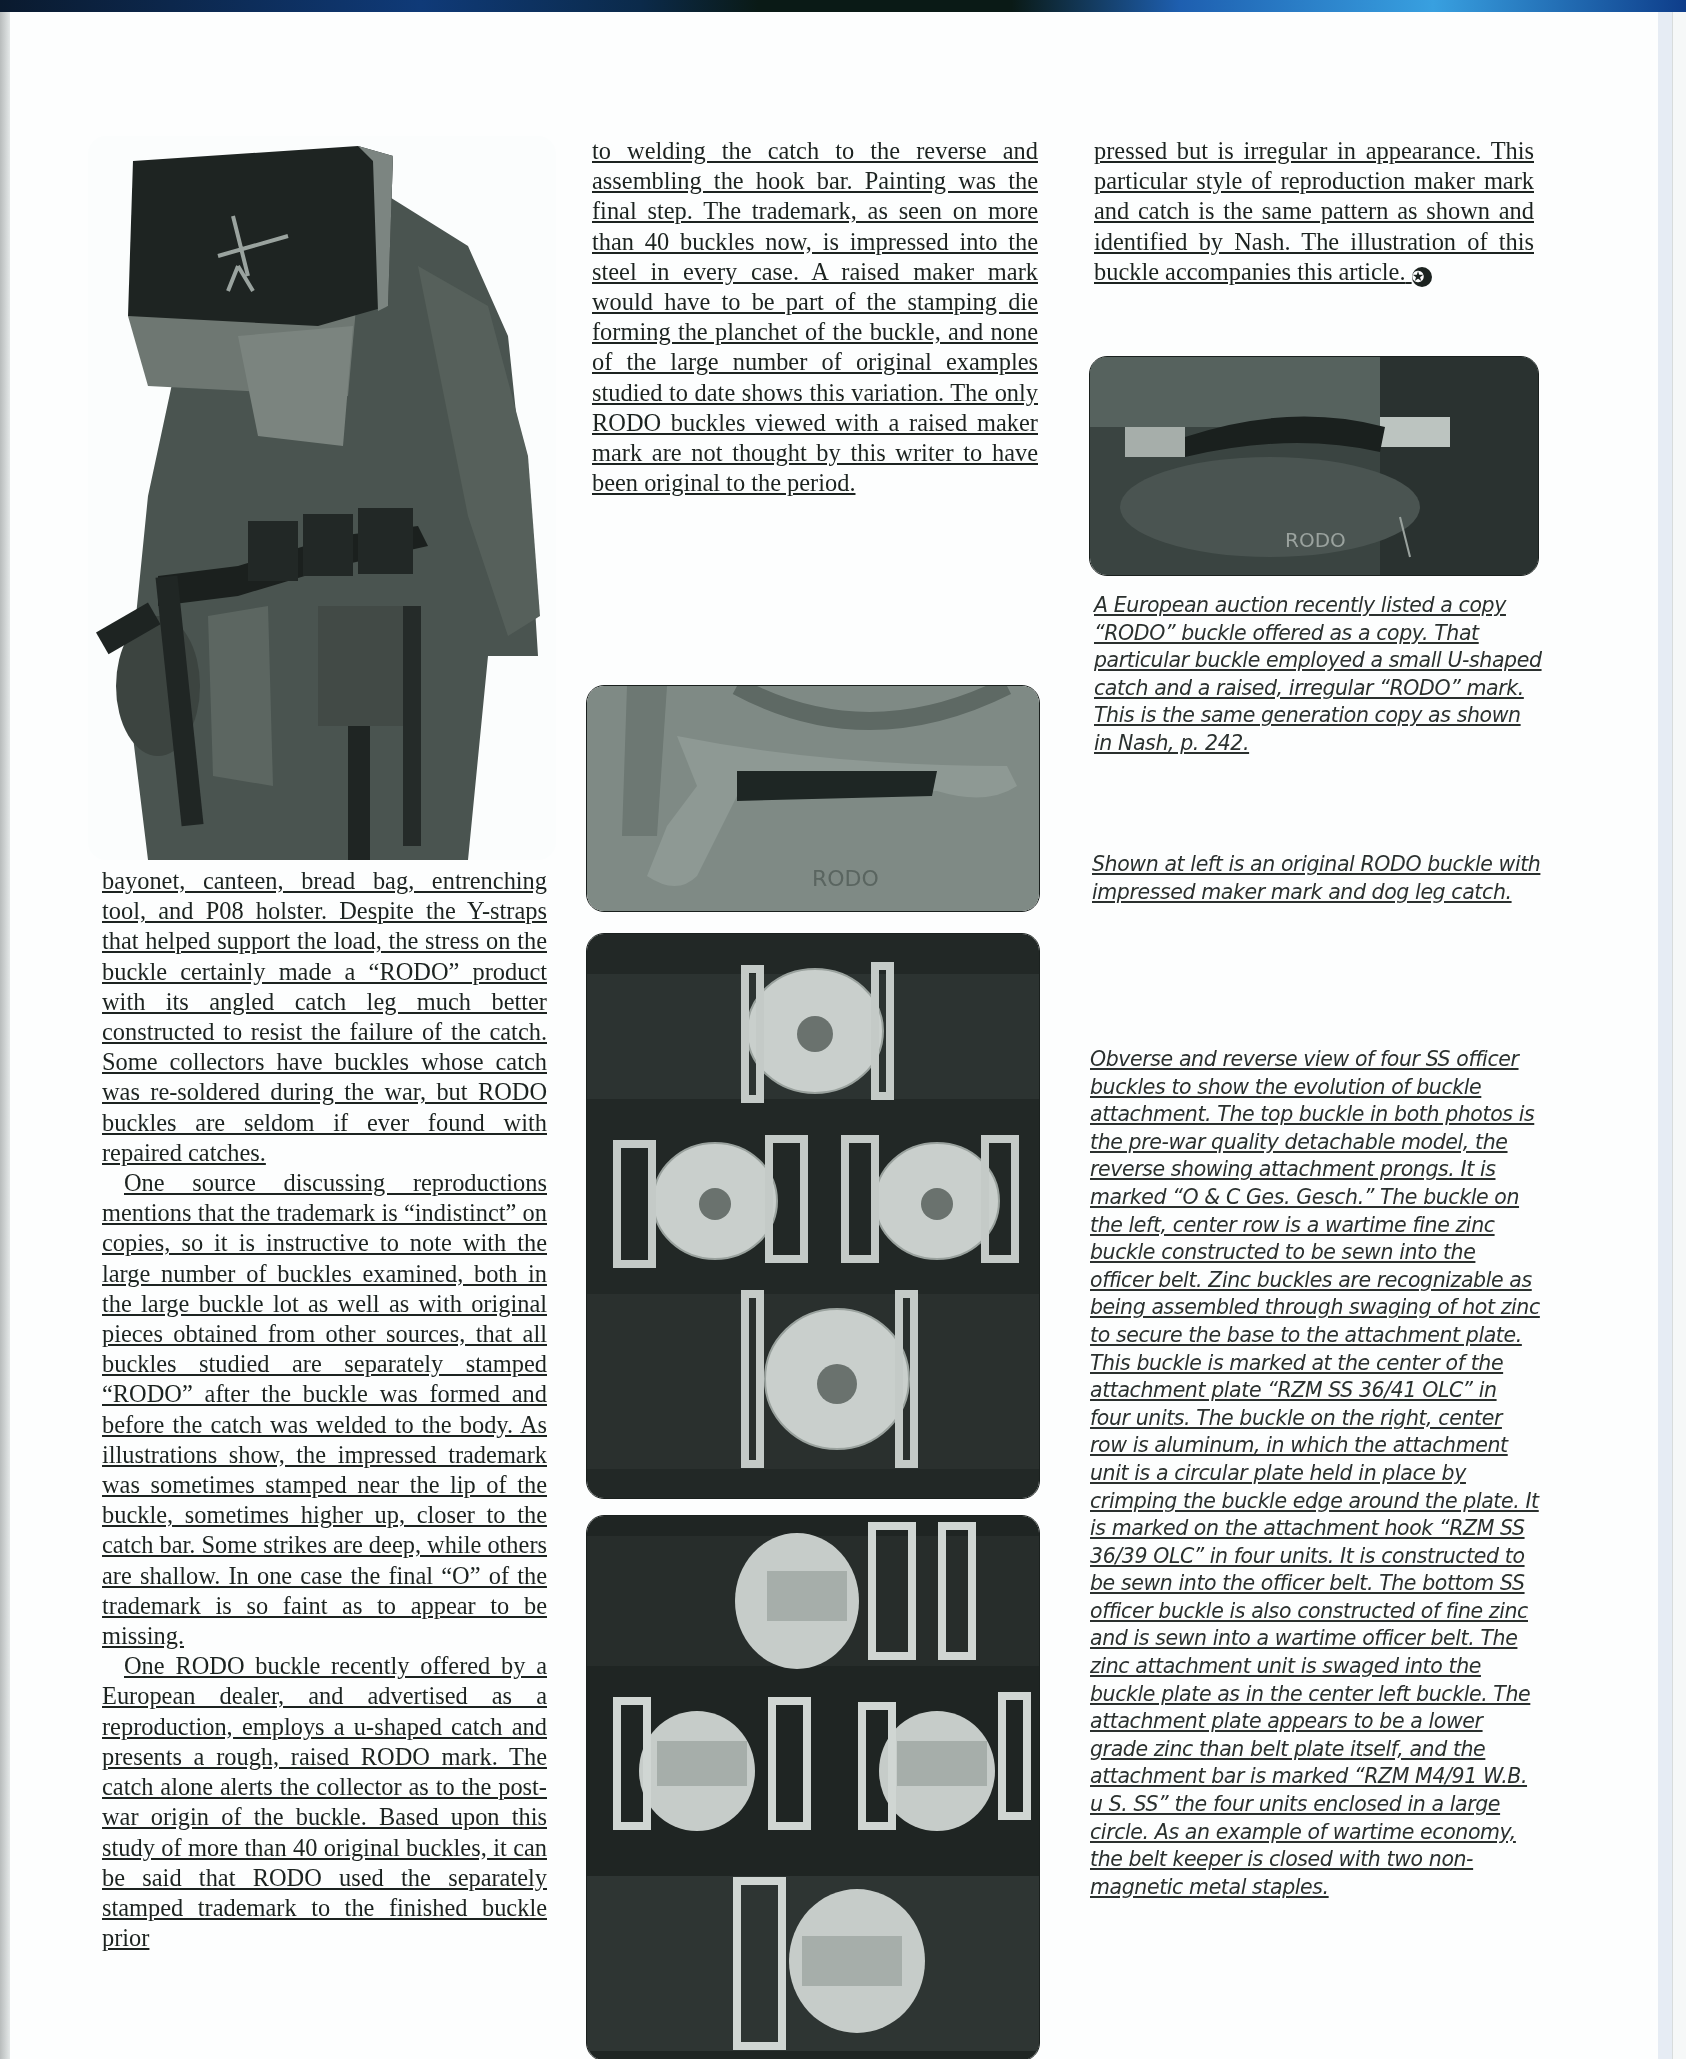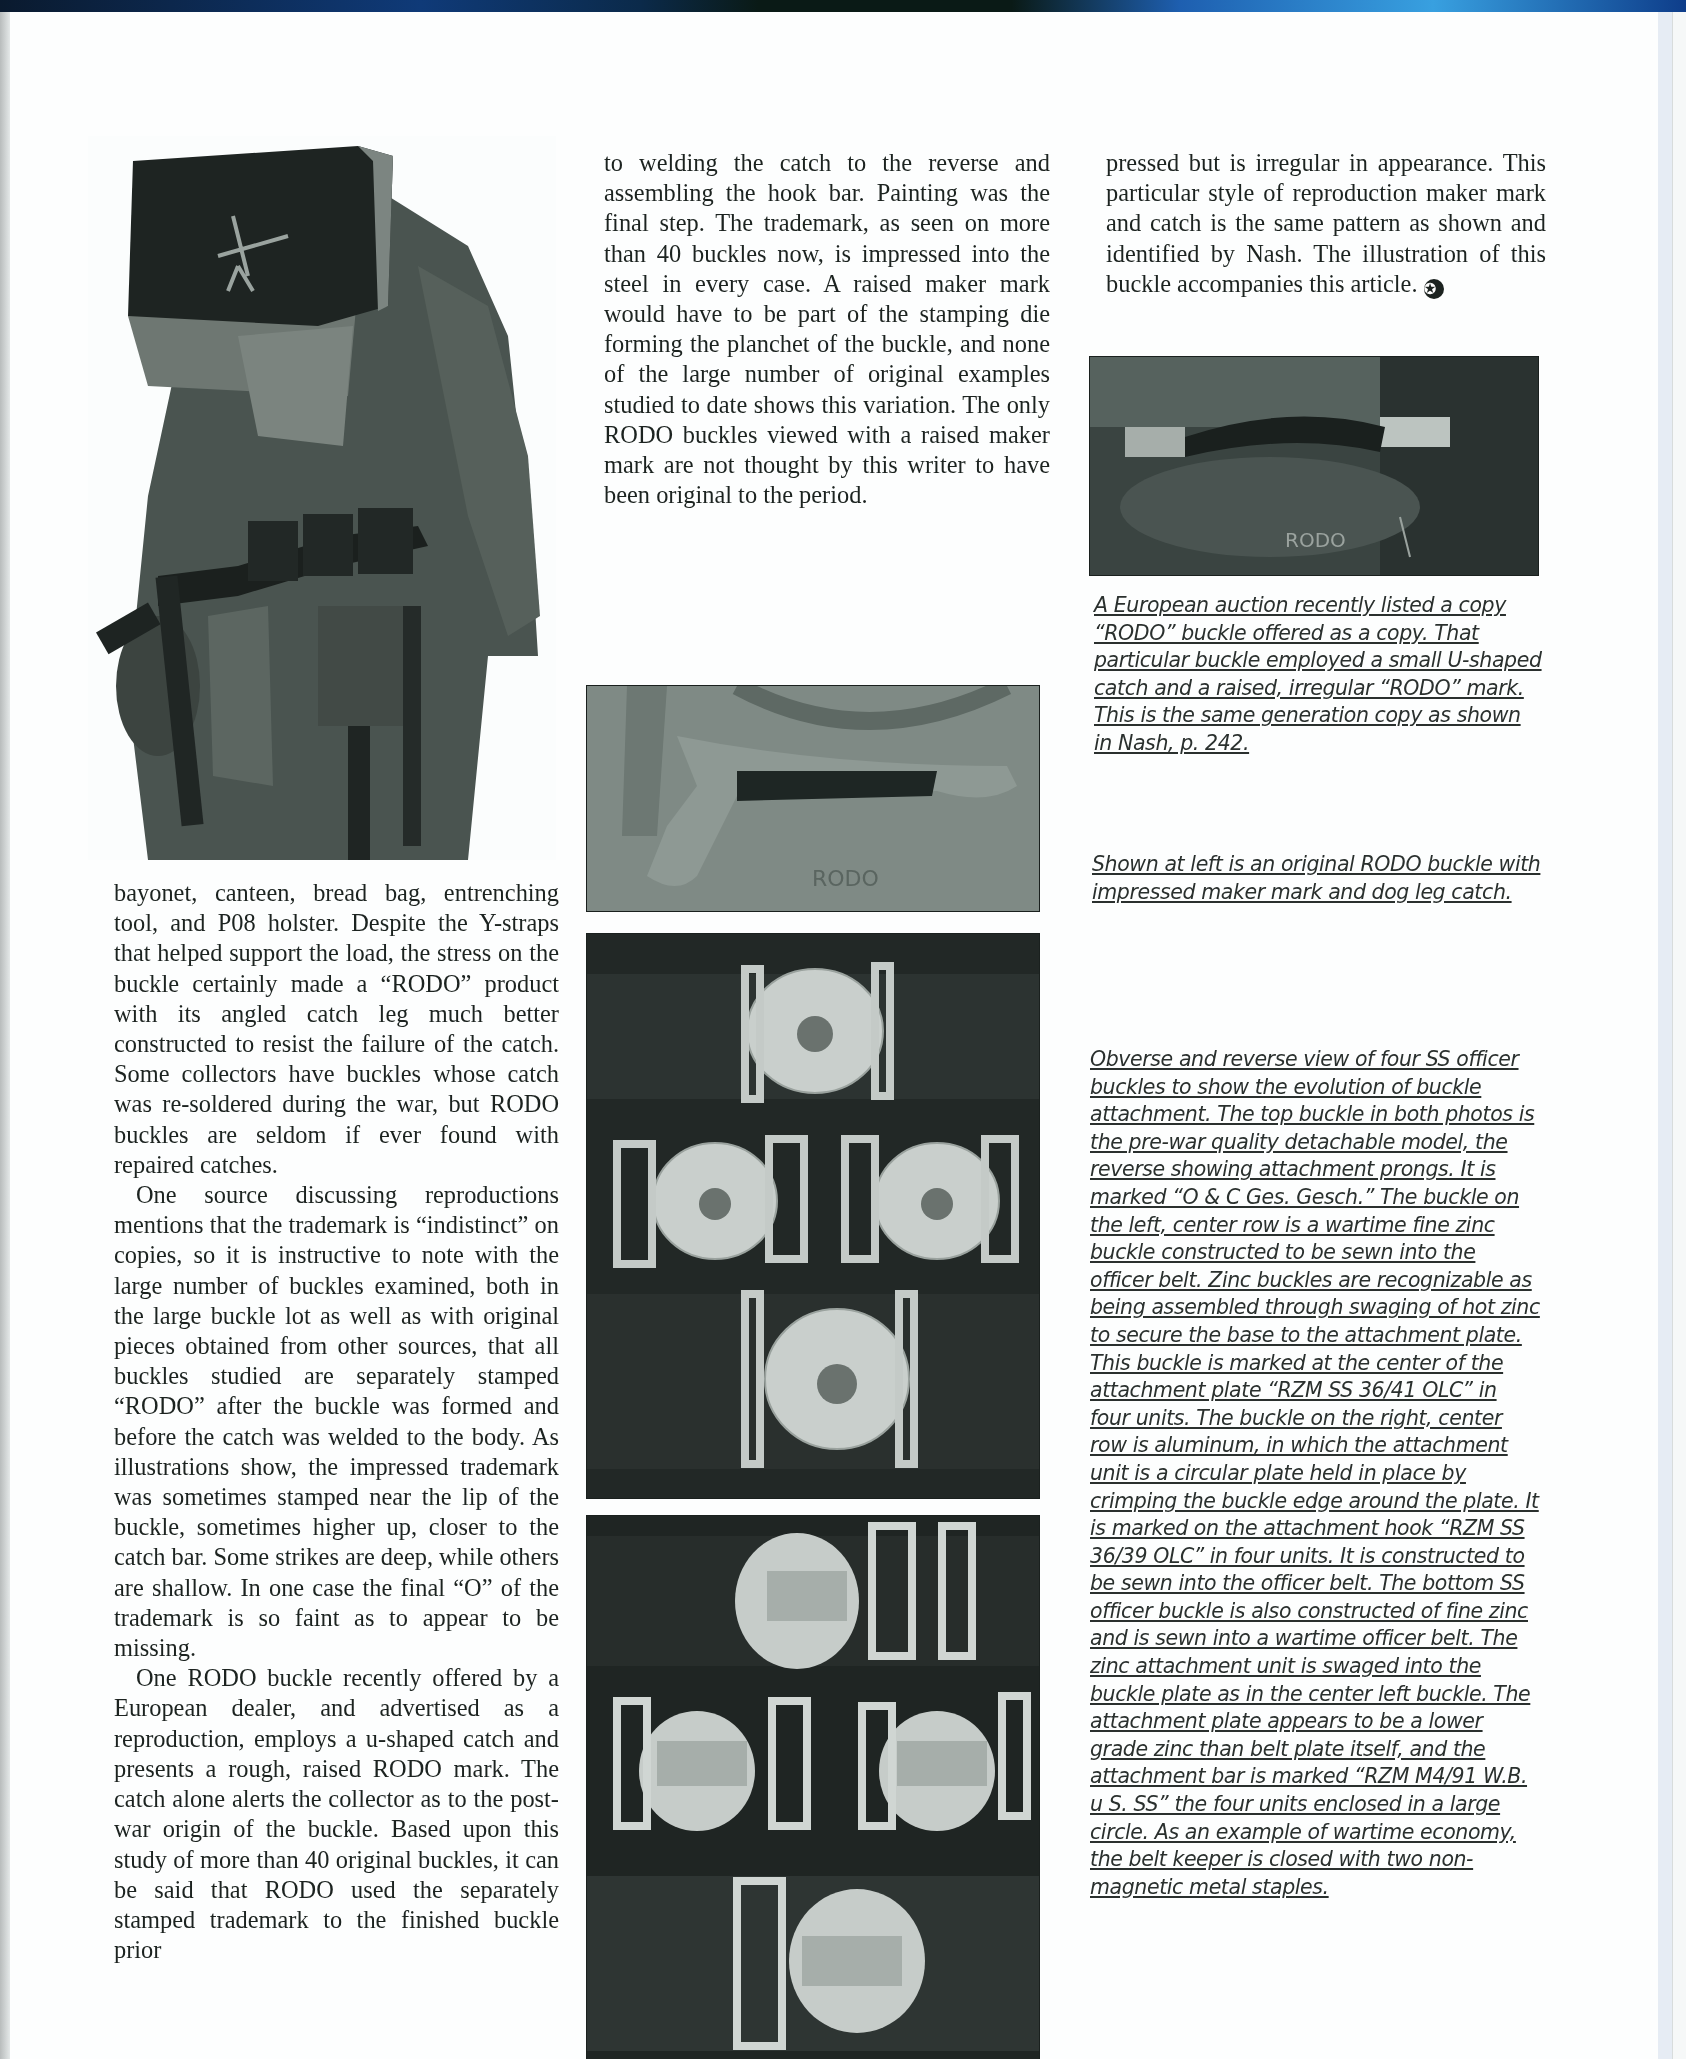--- a/index.html
+++ b/index.html
@@ -20,31 +20,31 @@
   .rightedge {
     position:absolute; left:1658px; top:12px; width:14px; height:2047px;
     background:#e6ecf4;
   }
   .rightedge2 {
     position:absolute; left:1672px; top:12px; width:14px; height:2047px;
     background:#f6f8f8; border-left:1px solid #d8dcdc;
   }
   .body-text {
     position:absolute; font-size:24.4px; line-height:30.2px;
-    text-align:justify; text-align-last:left; margin:12px;
+    text-align:justify; text-align-last:left; margin:0;text-decoration:underline;
   }
   .body-text p { margin:0; text-align:justify; }
   .body-text p.indent { text-indent:22px; }
   .caption {
     position:absolute; font-family:"DejaVu Sans", sans-serif; font-style:italic;
     font-size:20.5px; line-height:27.6px; color:#2a302e; margin:0;
     letter-spacing:-0.4px;
     text-decoration:underline;
   }
-  .photo { position:absolute; overflow:hidden; }
+  .photo { position:absolute; overflow:hidden;border-radius:18px; }
   .photo svg { display:block; }
   .star { display:inline-block; width:20px; height:20px; border-radius:50%; background:#1c2320; color:#fff; font-size:15px; line-height:20px; text-align:center; vertical-align:-2px; font-family:"DejaVu Sans", sans-serif; }
 </style>
 </head>
 <body>
 
 <div class="topbar"></div>
 <div class="leftedge"></div>
 <div class="rightedge"></div>
 <div class="rightedge2"></div>

